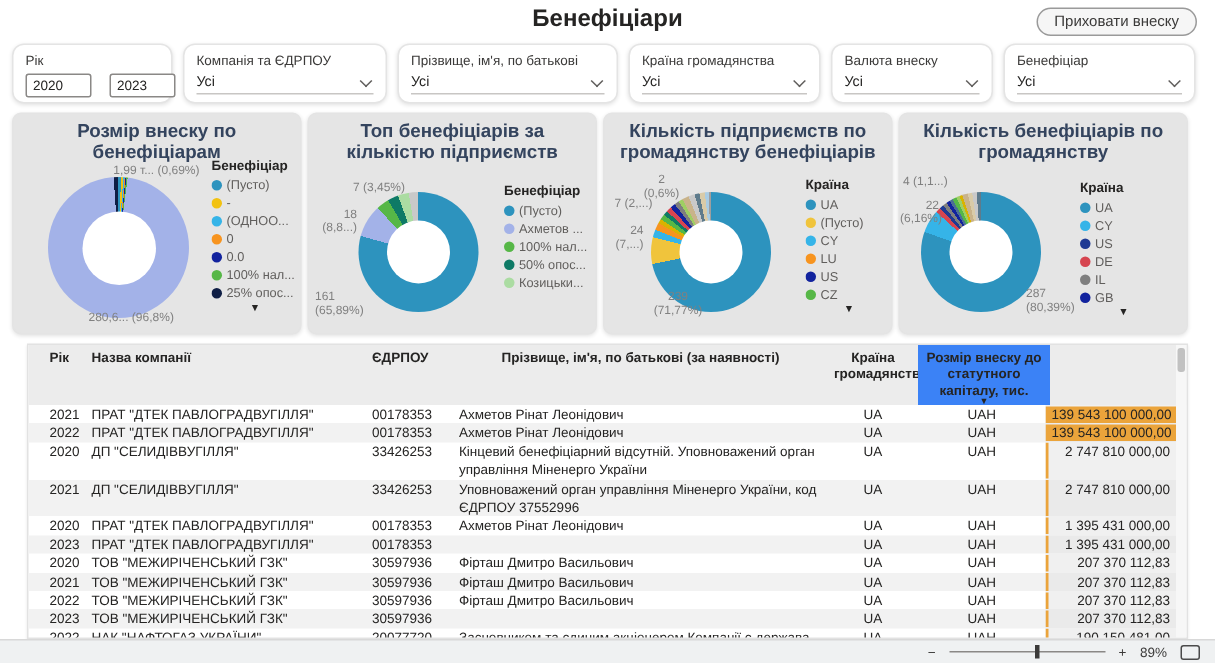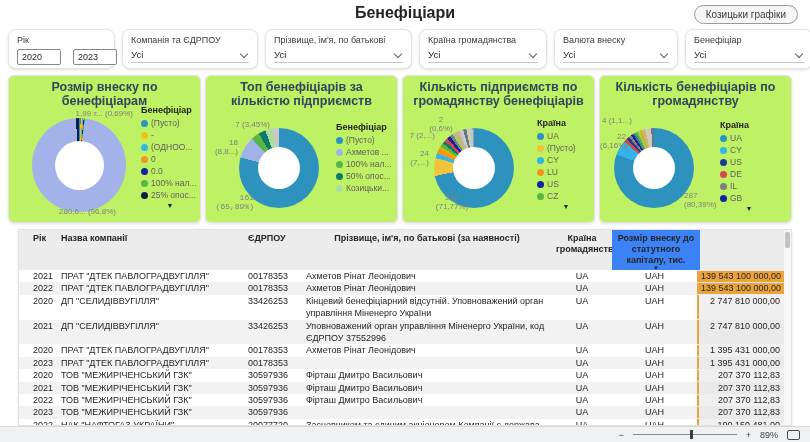--- a/index.html
+++ b/index.html
@@ -11,21 +11,21 @@
   
   .filters{display:flex;gap:7px;padding:3px 0 0 8px}
   .fcard{background:#fff;border:1px solid #e4e4e4;border-radius:8px;box-shadow:0 1px 3px rgba(0,0,0,.12);padding:5px 8px 4px;height:40px;box-sizing:border-box;flex:none}
   .flabel{font-size:9px;color:#3b3a39;margin-bottom:4px;white-space:nowrap;overflow:hidden}
   .fselect{display:flex;justify-content:space-between;align-items:center;border-bottom:1px solid #c8c6c4;padding-bottom:2px;font-size:9.5px;color:#252423;cursor:pointer}
   .chev{display:inline-block;width:5px;height:5px;border-right:1px solid #605e5c;border-bottom:1px solid #605e5c;transform:rotate(45deg);margin:0 2px 2px 0}
   .year-inputs{display:flex;gap:12px}
   .yinput{border:1px solid #8a8886;border-radius:2px;font-size:9px;color:#252423;padding:2px 4px;width:34px;font-family:inherit;background:#fff}
   
   .charts-row{display:flex;gap:4px;padding:6px 0 0 8px}
-  .ccard{width:193px;height:148px;border:1px solid #e4e4e4;border-radius:6px;box-shadow:0 1px 3px rgba(0,0,0,.12);position:relative;box-sizing:border-box;background:#bef264;overflow:hidden}
+  .ccard{width:193px;height:148px;border:1px solid #e4e4e4;border-radius:6px;box-shadow:0 1px 3px rgba(0,0,0,.12);position:relative;box-sizing:border-box;background:#e5e5e5;overflow:hidden}
   .ctitle{font-size:12.5px;font-weight:bold;color:#34445e;text-align:center;padding:4px 8px 0;line-height:1.15}
   .donut{position:absolute;border-radius:50%}
   .hole{position:absolute;background:#fff;border-radius:50%}
   .callout{position:absolute;font-size:8px;color:#808080;line-height:1.15}
   .callout span{display:block}
   .legend{position:absolute;width:64px}
   .ltitle{font-weight:bold;color:#252423;font-size:9px;margin-bottom:3px}
   .litem{display:flex;align-items:center;margin:2px 0;white-space:nowrap;overflow:hidden;font-size:8.5px;color:#605e5c}
   .ldot{width:7px;height:7px;border-radius:50%;margin-right:3px;flex:none}
   .lmore{font-size:7px;color:#252423;margin-top:1px;width:58px;text-align:center;cursor:pointer}
@@ -57,21 +57,21 @@
   .zslider{position:relative;width:104px;height:9px}
   .ztrack{position:absolute;left:0;right:0;top:4px;height:1px;background:#8a8886}
   .zthumb{position:absolute;left:55%;top:0;width:3px;height:9px;background:#3b3a39}
   .fit-icon{width:11px;height:8px;border:1px solid #4a4a4a;border-radius:2px;display:inline-block}
 </style>
 </head>
 <body>
 
 <div class="hdr">
   <div class="title">Бенефіціари</div>
-  <button class="hide-btn">Козицьки графіки</button>
+  <button class="hide-btn">Приховати внеску</button>
 </div>
 
 <div class="filters">
     <div class="fcard" style="width: 107px;">
       <div class="flabel">Рік</div>
       <div class="year-inputs">
         <input class="yinput" value="2020" style="">
         <input class="yinput" value="2023" style="">
       </div>
     </div>
@@ -89,21 +89,21 @@
         <span class="chev"></span>
       </div>
     </div>
     <div class="fcard" style="width: 128px;">
       <div class="flabel">Країна громадянства</div>
       <div class="fselect">
         <span>Усі</span>
         <span class="chev"></span>
       </div>
     </div>
-    <div class="fcard" style="width: 124px;">
+    <div class="fcard" style="width: 108px;">
       <div class="flabel">Валюта внеску</div>
       <div class="fselect">
         <span>Усі</span>
         <span class="chev"></span>
       </div>
     </div>
     <div class="fcard" style="width: 128px;">
       <div class="flabel">Бенефіціар</div>
       <div class="fselect">
         <span>Усі</span>
@@ -162,21 +162,21 @@
       <div class="donut" style="height: 80px; width: 80px; left: 33px; top: 52px; background: conic-gradient(rgb(45, 147, 190) 0deg, rgb(45, 147, 190) 285.52deg, rgb(163, 178, 232) 285.52deg, rgb(163, 178, 232) 317.2deg, rgb(86, 183, 71) 317.2deg, rgb(86, 183, 71) 329.62deg, rgb(14, 122, 102) 329.62deg, rgb(14, 122, 102) 340.06deg, rgb(171, 220, 162) 340.06deg, rgb(171, 220, 162) 350.5deg, rgb(201, 201, 201) 350.5deg, rgb(201, 201, 201) 360deg);">
         <div class="hole" style="height: 42px; width: 42px; top: 19px; left: 19px;"></div>
       </div>
       <div class="callout" style="left: 14px; top: 44px; width: 50px; text-align: right;">
         <span>7 (3,45%)</span>
       </div>
       <div class="callout" style="left: 0px; top: 62px; width: 32px; text-align: right;">
         <span>18</span>
         <span>(8,8...)</span>
       </div>
-      <div class="callout" style="left: 4px; top: 117px; width: 44px; text-align: right; font-family: Liberation Mono, monospace;">
+      <div class="callout" style="left: 4px; top: 117px; width: 44px; text-align: left;">
         <span>161</span>
         <span>(65,89%)</span>
       </div>
       <div class="legend" style="left: 130px; top: 46px;">
         <div class="ltitle">Бенефіціар</div>
         <div class="litem">
           <span class="ldot" style="background: rgb(45, 147, 190);"></span>
           <span>(Пусто)</span>
         </div>
         <div class="litem">

